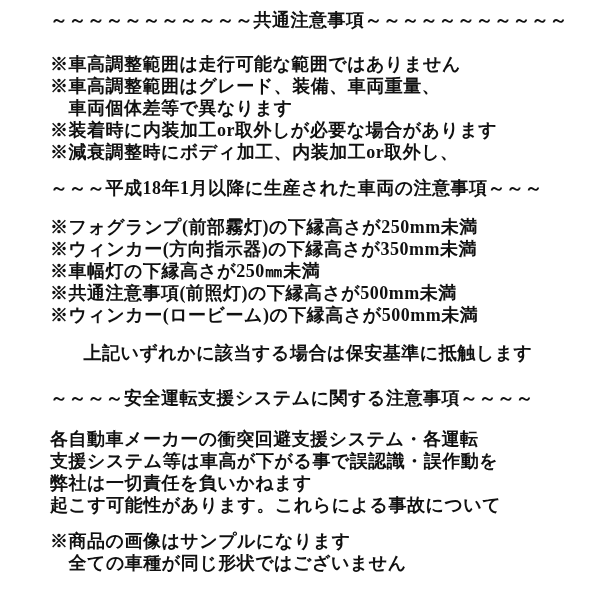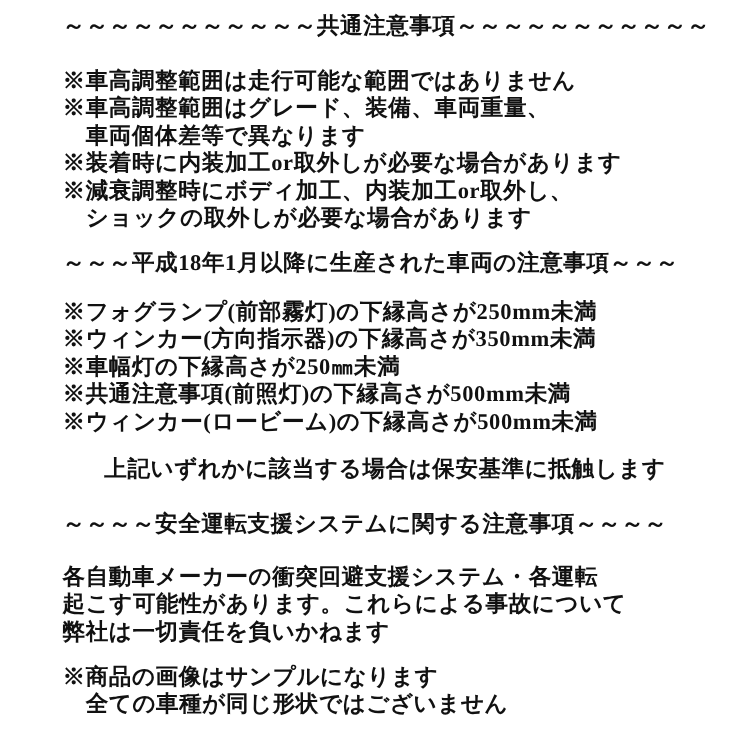--- a/index.html
+++ b/index.html
@@ -42,41 +42,41 @@
 <div class="doc">
 
   <div class="line header-common">～～～～～～～～～～～共通注意事項～～～～～～～～～～～</div>
 
   <div class="block-common">
     <div class="line">※車高調整範囲は走行可能な範囲ではありません</div>
     <div class="line">※車高調整範囲はグレード、装備、車両重量、</div>
     <div class="line">　車両個体差等で異なります</div>
     <div class="line">※装着時に内装加工or取外しが必要な場合があります</div>
     <div class="line">※減衰調整時にボディ加工、内装加工or取外し、</div>
-    <div class="line">　ショックの取外しが必要な場合があります</div>
   </div>
 
   <div class="line header-heisei">～～～平成18年1月以降に生産された車両の注意事項～～～</div>
 
   <div class="block-lamps">
     <div class="line">※フォグランプ(前部霧灯)の下縁高さが250mm未満</div>
     <div class="line">※ウィンカー(方向指示器)の下縁高さが350mm未満</div>
     <div class="line">※車幅灯の下縁高さが250㎜未満</div>
     <div class="line">※共通注意事項(前照灯)の下縁高さが500mm未満</div>
     <div class="line">※ウィンカー(ロービーム)の下縁高さが500mm未満</div>
   </div>
 
   <div class="line line-hoan">上記いずれかに該当する場合は保安基準に抵触します</div>
 
   <div class="line header-adas">～～～～安全運転支援システムに関する注意事項～～～～</div>
 
   <div class="block-adas">
     <div class="line">各自動車メーカーの衝突回避支援システム・各運転</div>
+    <div class="line">支援システム等は車高が下がる事で誤認識・誤作動を</div>
+    <div class="line">弊社は一切責任を負いかねます</div>
     <div class="line">起こす可能性があります。これらによる事故について</div>
-    <div class="line">弊社は一切責任を負いかねます</div>
   </div>
 
   <div class="block-sample">
     <div class="line">※商品の画像はサンプルになります</div>
     <div class="line">　全ての車種が同じ形状ではございません</div>
   </div>
 
 </div>
 
 </body></html>

